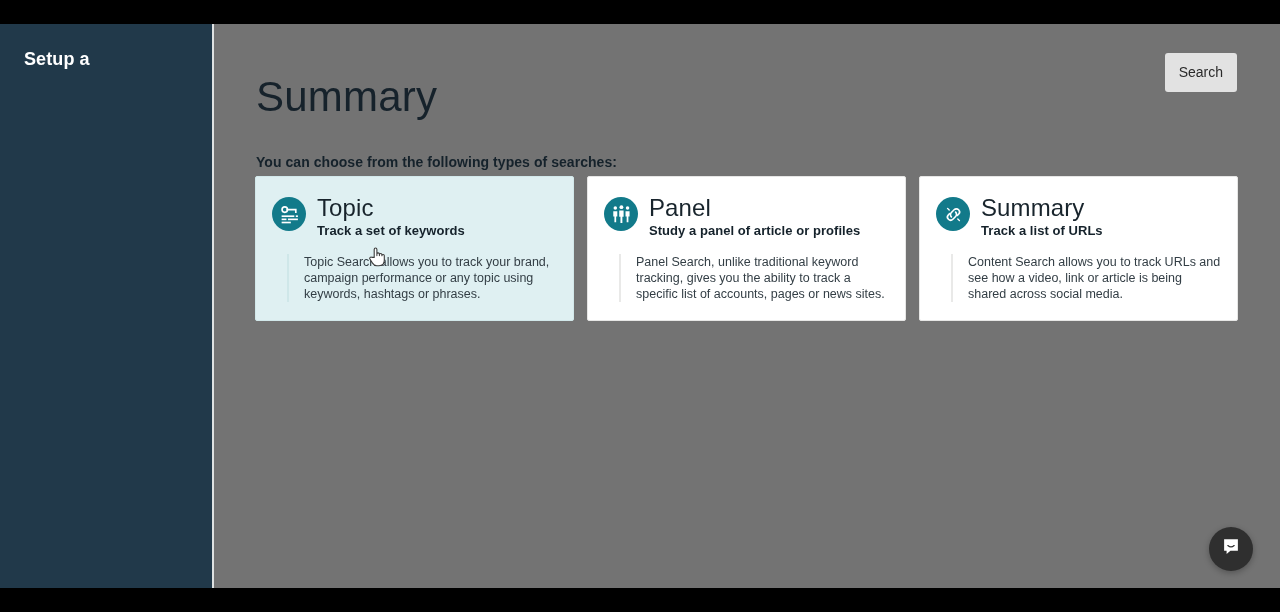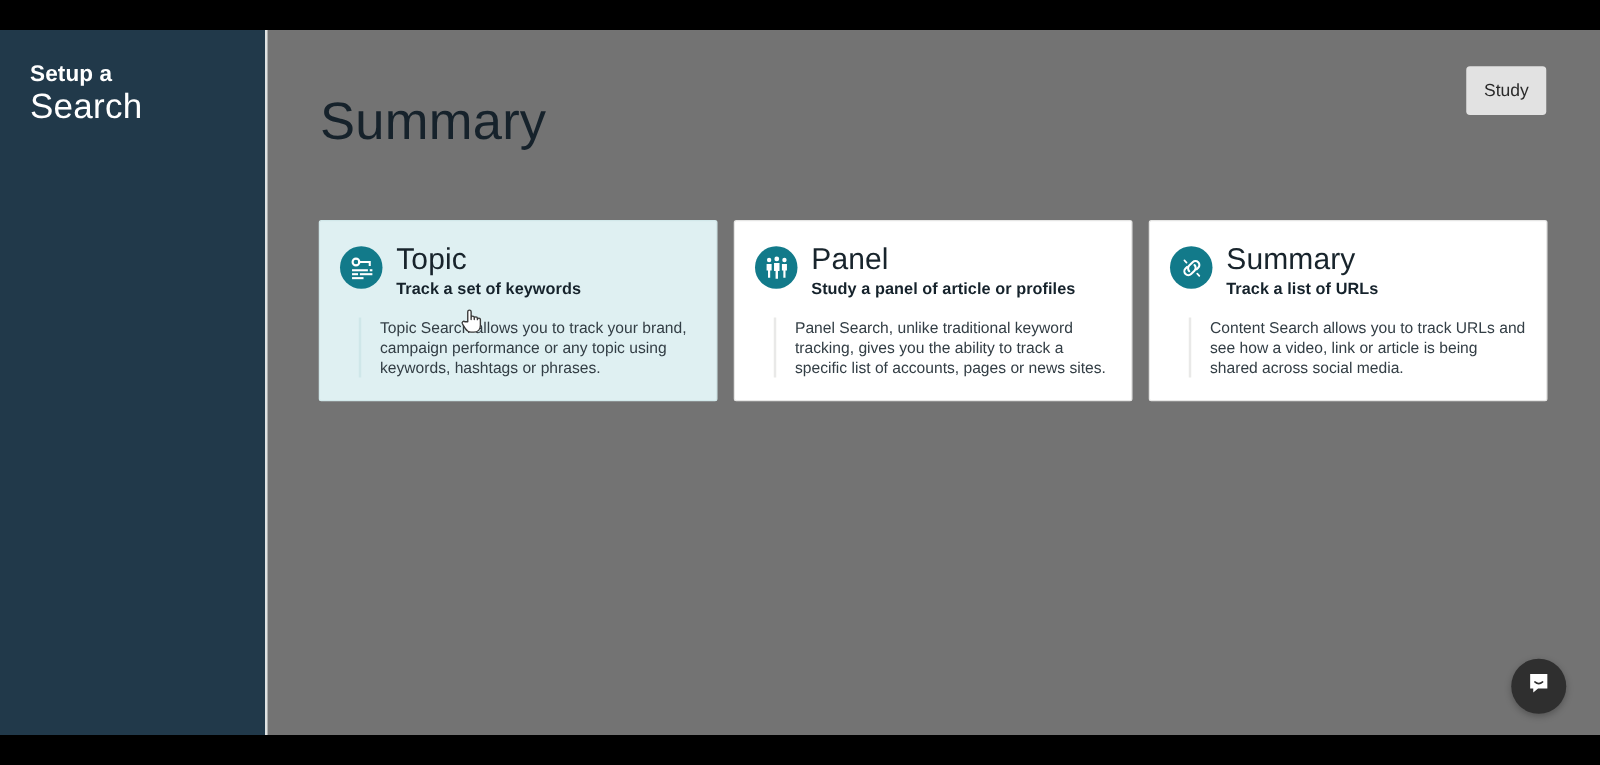--- a/index.html
+++ b/index.html
@@ -228,30 +228,30 @@
 <body>
 
 <div class="screen">
 
   <div class="top-bar"></div>
 
   <div class="viewport">
 
     <aside class="sidebar">
       <div class="sidebar-kicker">Setup a</div>
-      <div class="sidebar-title">Search</div>
     </aside>
     <div class="sidebar-divider"></div>
 
     <main class="main">
 
       <h1 class="page-title">Summary</h1>
 
-      <button class="close-button">Study</button>
-
+      <button class="close-button">Search</button>
+
+      <div class="intro">You can choose from the following types of searches:</div>
 
       <div class="cards">
 
         <div class="card is-selected">
           <div class="card-head">
             <span class="card-icon">
               <svg width="21" height="21" viewBox="0 0 24 24" aria-hidden="true">
                 <circle cx="6.6" cy="6.4" r="3.1" fill="none" stroke="#ffffff" stroke-width="1.9"></circle>
                 <path d="M9.4 6.4 H19.2 V9.2" fill="none" stroke="#ffffff" stroke-width="1.9" stroke-linecap="square"></path>
                 <rect x="3" y="13" width="14.5" height="1.9" fill="#ffffff"></rect>

